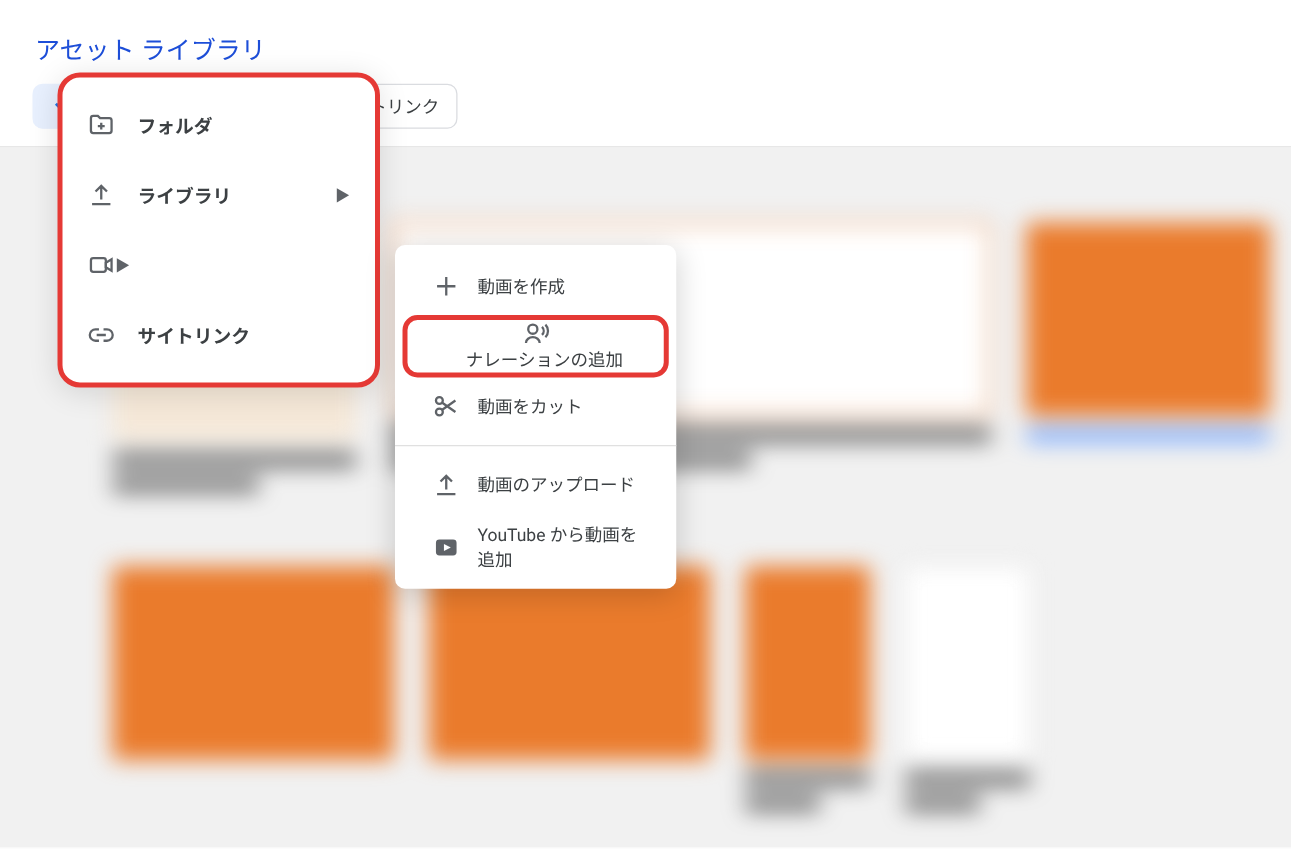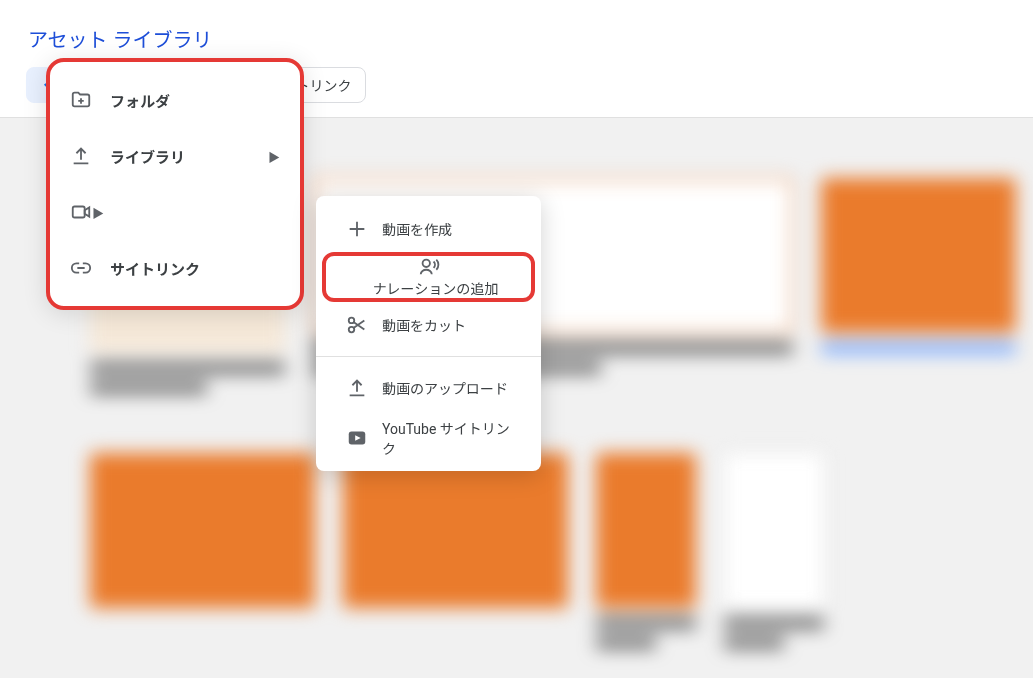--- a/index.html
+++ b/index.html
@@ -191,21 +191,21 @@
           </span>
           <span class="lbl">動画のアップロード</span>
         </div>
         <div class="menu-item">
           <span class="ic">
             <svg viewBox="0 0 24 24" fill="#5f6368">
                 <rect x="3" y="5" width="18" height="14" rx="3"></rect>
                 <path d="M10 9l6 3-6 3z" fill="#fff"></path>
               </svg>
           </span>
-          <span class="lbl">YouTube サイトリンク</span>
+          <span class="lbl">YouTube から動画を追加</span>
         </div>
       </div>
 
     </div>
 
   </div>
 
 </div>
 
 </body></html>

